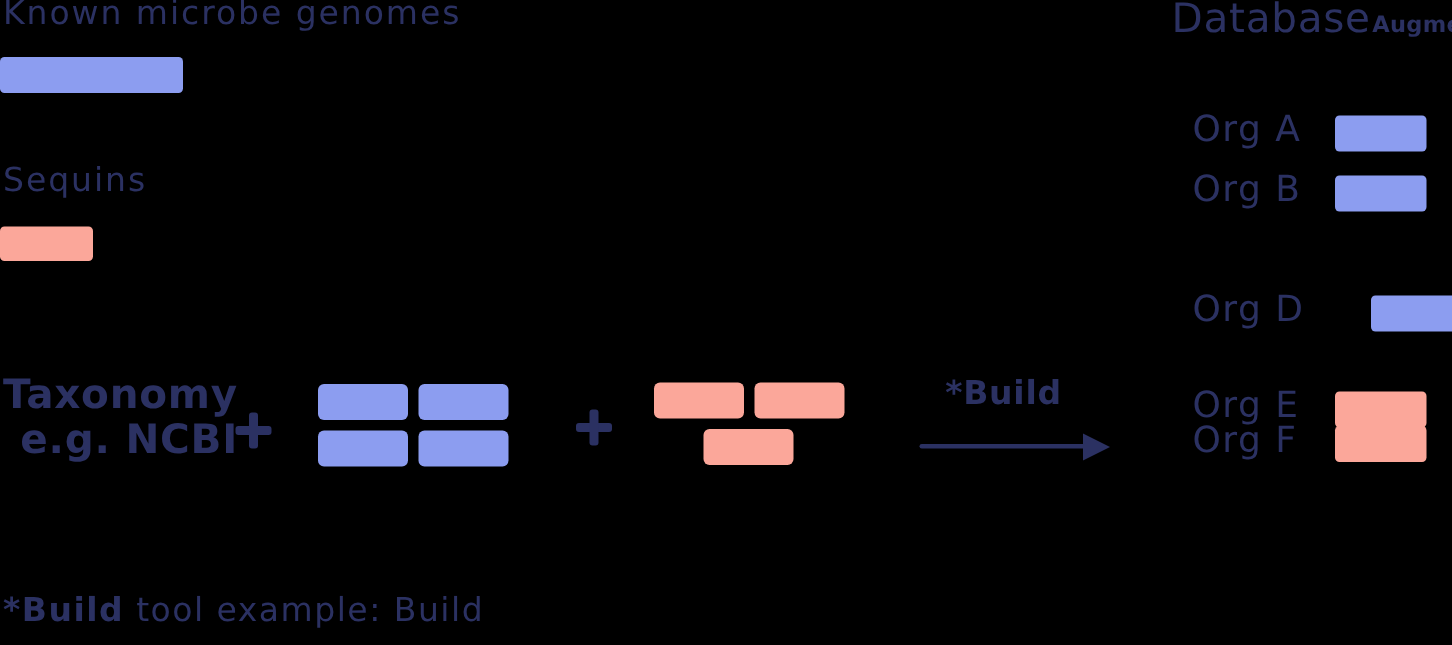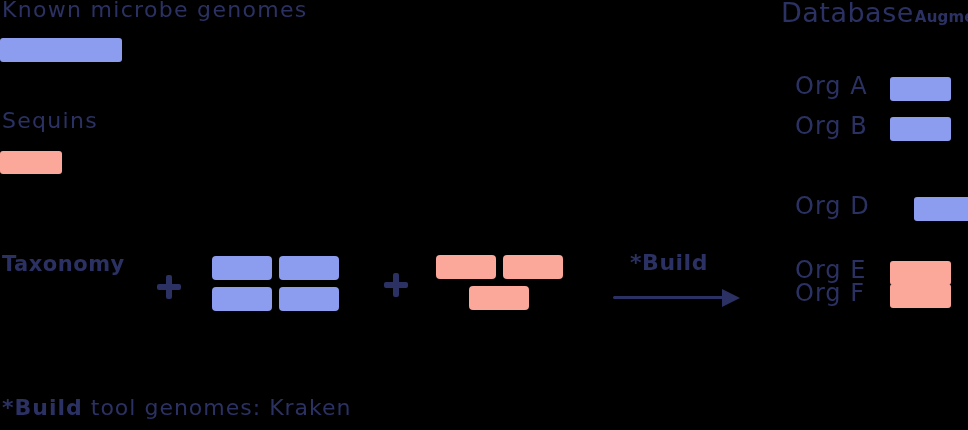--- a/index.html
+++ b/index.html
@@ -15,21 +15,21 @@
   .lbl{position:absolute;font-size:22px;line-height:24px;letter-spacing:1.3px;white-space:nowrap;}
   .bold{font-weight:bold;}
 
   .bar{position:absolute;border-radius:3px;}
   .hero-genome{left:0;top:38px;width:122px;height:24px;background:var(--genome-blue,#8C9DF0);}
   .hero-sequin{left:0;top:151px;width:62px;height:23px;background:var(--sequin-salmon,#FBA79A);}
 
   #known-label{left:2px;top:-2px;}
   #sequins-label{left:2px;top:109px;}
 
-  #taxonomy{position:absolute;left:2px;top:249px;font-size:21px;line-height:30px;font-weight:bold;letter-spacing:0.5px;white-space:nowrap;text-align:right;}
+  #taxonomy{position:absolute;left:2px;top:249px;font-size:27px;line-height:30px;font-weight:bold;letter-spacing:0.5px;white-space:nowrap;text-align:right;}
 
   .plus{position:absolute;width:24px;height:24px;}
   .plus::before{content:"";position:absolute;left:0;right:0;top:9px;height:6px;border-radius:2px;background:var(--ink,#2B3162);}
   .plus::after{content:"";position:absolute;top:0;bottom:0;left:9px;width:6px;border-radius:2px;background:var(--ink,#2B3162);}
   #plus1{left:157px;top:275px;}
   #plus2{left:384px;top:273px;}
 
   .block{position:absolute;width:60px;height:24px;border-radius:4px;}
   .genome{background:var(--genome-blue,#8C9DF0);}
   .sequin{background:var(--sequin-salmon,#FBA79A);}
@@ -55,20 +55,21 @@
 <div id="canvas">
 
   <div class="lbl" id="known-label">Known microbe genomes</div>
   <div class="bar hero-genome"></div>
 
   <div class="lbl" id="sequins-label">Sequins</div>
   <div class="bar hero-sequin"></div>
 
   <div id="taxonomy">
     <div>Taxonomy</div>
+    <div>e.g. NCBI</div>
   </div>
 
   <div class="plus" id="plus1"></div>
 
   <div class="block genome" style="left:212px;top:256px;"></div>
   <div class="block genome" style="left:279px;top:256px;"></div>
   <div class="block genome" style="left:212px;top:287px;"></div>
   <div class="block genome" style="left:279px;top:287px;"></div>
 
   <div class="plus" id="plus2"></div>
@@ -101,16 +102,16 @@
   <div class="org-row" style="top:237px;margin-top:24px;">
     <span class="org-label">Org E</span>
     <span class="org-bar sequin"></span>
   </div>
   <div class="org-row" style="top:284px;">
     <span class="org-label">Org F</span>
     <span class="org-bar sequin"></span>
   </div>
 
   <div id="footnote">
-    <span class="bold">*Build</span><span> tool genomes: Kraken</span>
+    <span class="bold">*Build</span><span> tool example: Build</span>
   </div>
 
 </div>
 
 </body></html>

